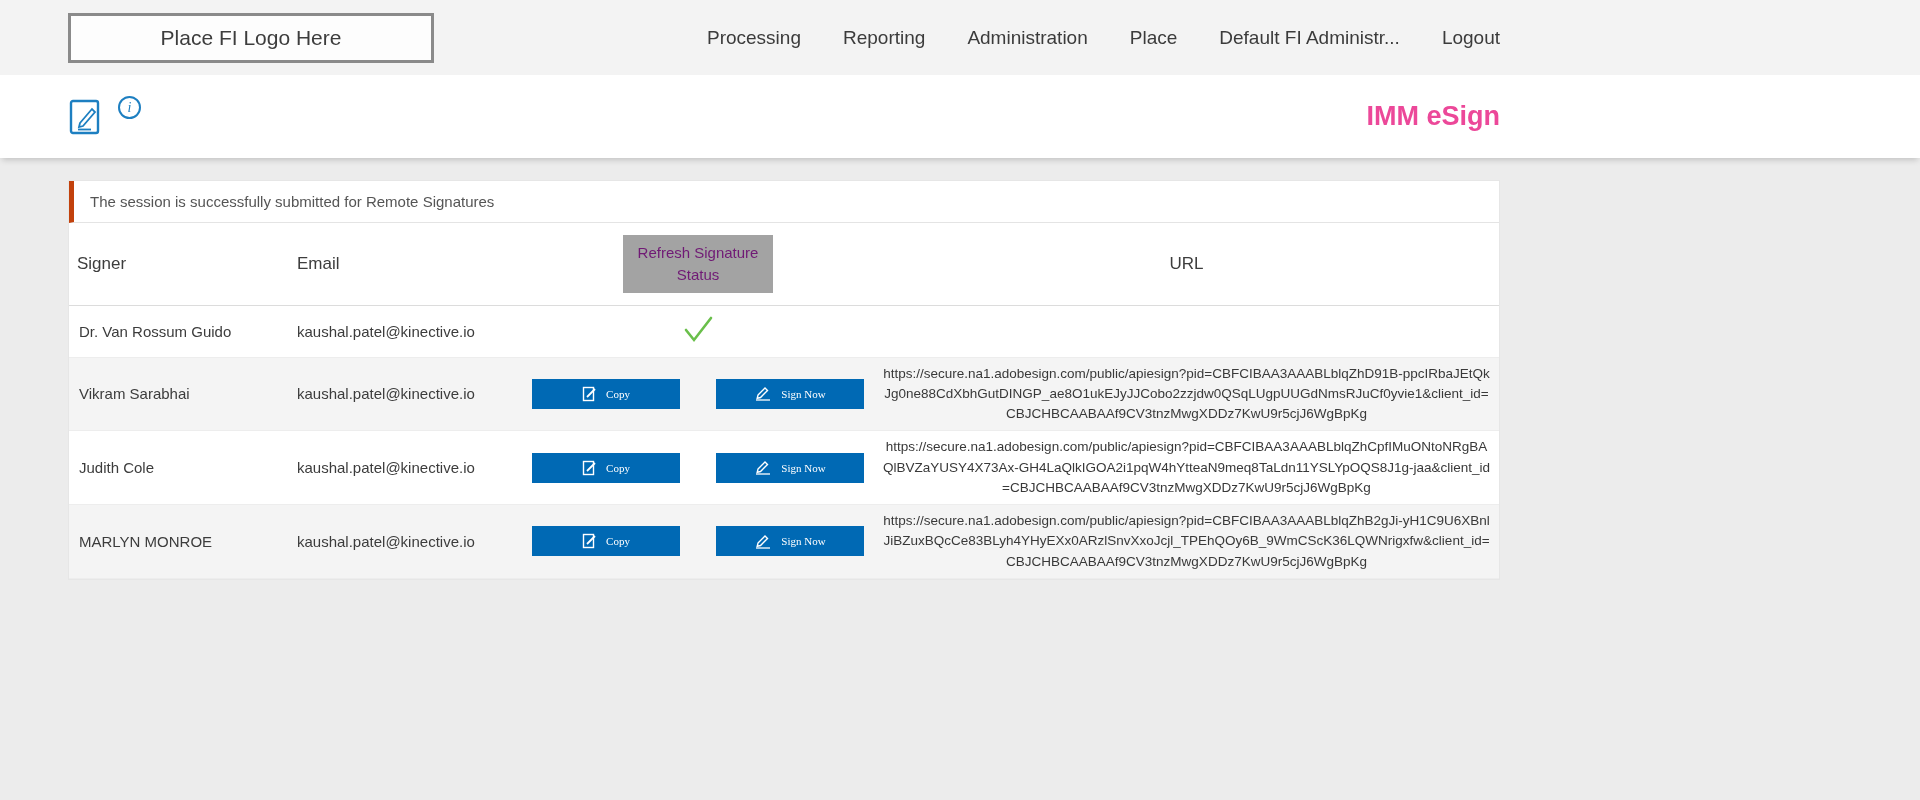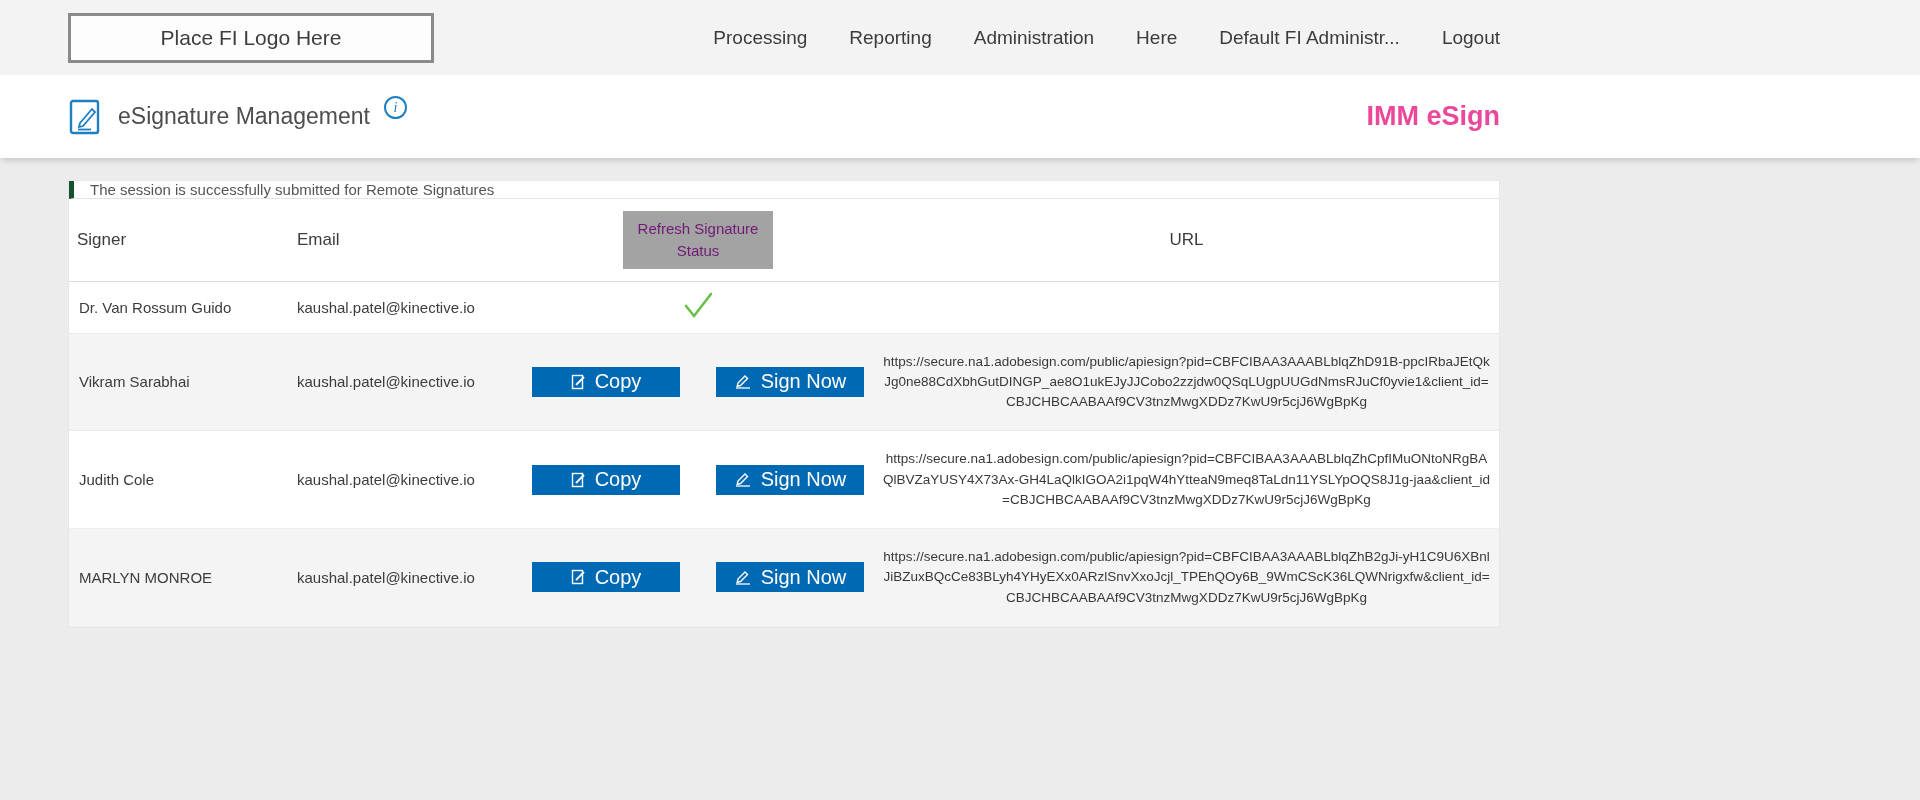--- a/index.html
+++ b/index.html
@@ -75,23 +75,23 @@
   .brand { font-size: 27px; color: #ec4899; font-weight: 700; }
 
   
   .content { padding-top: 22px; position: relative; z-index: 1; }
   .card {
     width: 1432px;
     background: #ffffff;
     border: 1px solid #e6e6e6;
   }
   .success-message {
-    border-left: 5px solid #14532d;
+    border-left: 5px solid #c2410c;
     border-bottom: 1px solid #e4e4e4;
-    padding: 0 16px;
+    padding: 12px 16px;
     font-size: 15px;
     color: #555555;
     background: #ffffff;
   }
 
   table { width: 100%; border-collapse: collapse; table-layout: fixed; }
   col.c-signer { width: 220px; }
   col.c-email  { width: 233px; }
   col.c-status { width: 352px; }
   col.c-url    { width: auto; }
@@ -130,31 +130,31 @@
     vertical-align: middle;
   }
   td.signer { padding-left: 10px; }
   td.status { text-align: center; }
   td.url {
     text-align: center;
     font-size: 13.5px;
     line-height: 1.5;
     color: #393939;
     word-break: break-all;
-    padding: 18px 8px;
+    padding: 6px 8px;
   }
   .btn-row { display: flex; justify-content: center; gap: 36px; }
   .btn-blue {
     background: #0069b4;
     color: #ffffff;
     border: none;
     width: 148px;
     height: 30px;
-    font-size: 20px;
-    font-family: Liberation Sans, sans-serif;
+    font-size: 11px;
+    font-family: Liberation Serif, serif;
     display: inline-flex;
     align-items: center;
     justify-content: center;
     gap: 9px;
     cursor: pointer;
   }
   .check { display: inline-block; }
   .icon { display: inline-flex; align-items: center; }
 </style>
 </head>
@@ -164,38 +164,37 @@
 
   <header class="topbar">
     <div class="container topbar-inner">
       <div class="logo-box">
         <span>Place FI Logo Here</span>
       </div>
       <nav class="topnav">
         <a>Processing</a>
         <a>Reporting</a>
         <a>Administration</a>
-        <a>Here</a>
+        <a>Place</a>
         <a>Default FI Administr...</a>
         <a>Logout</a>
       </nav>
     </div>
   </header>
 
   <div class="subheader">
     <div class="container subheader-inner">
       <div class="subheader-left">
         <span class="icon">
           <svg width="36" height="40" viewBox="0 0 36 40">
             <rect x="3" y="4" width="27" height="32" rx="2" fill="none" stroke="#1d7fc1" stroke-width="2.4"></rect>
             <path d="M12 26 L24 12 L27 15 L15 29 L11 30 Z" fill="none" stroke="#1d7fc1" stroke-width="1.8"></path>
             <line x1="10" y1="32.5" x2="23" y2="32.5" stroke="#1d7fc1" stroke-width="1.8"></line>
           </svg>
         </span>
-        <h1 class="page-title">eSignature Management</h1>
         <span class="info-icon">i</span>
       </div>
       <div class="brand">IMM eSign</div>
     </div>
   </div>
 
   <main class="content">
     <div class="card container-card container" style="margin-left:68px;">
 
       <div class="success-message">

